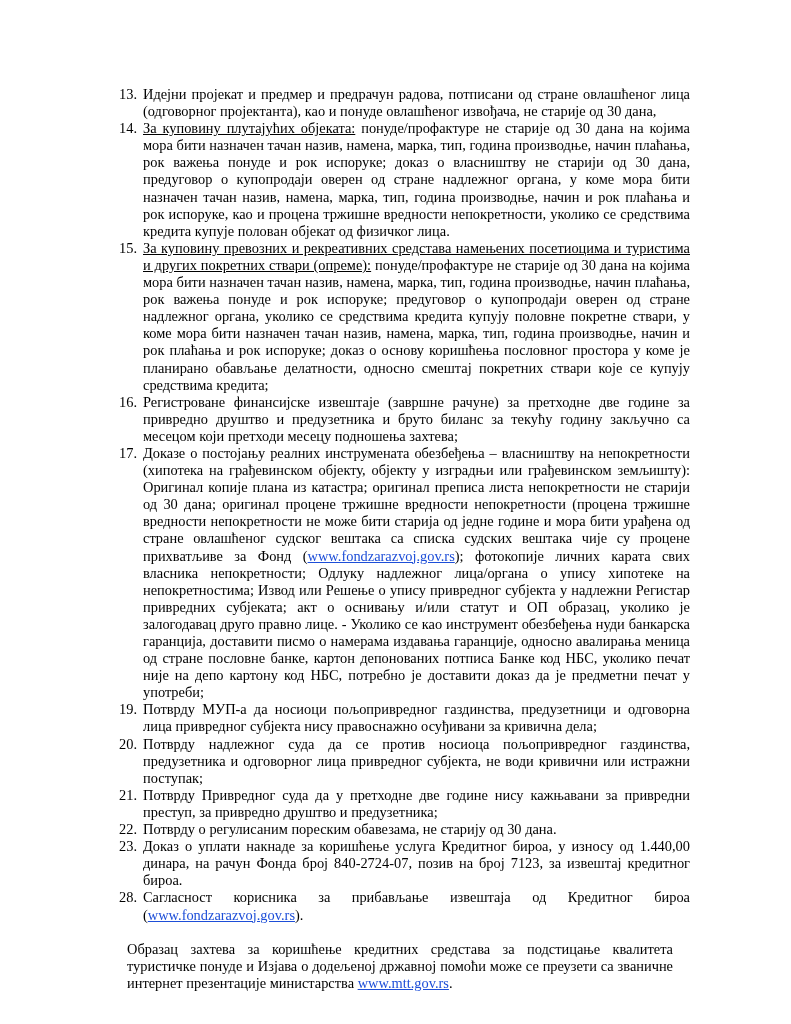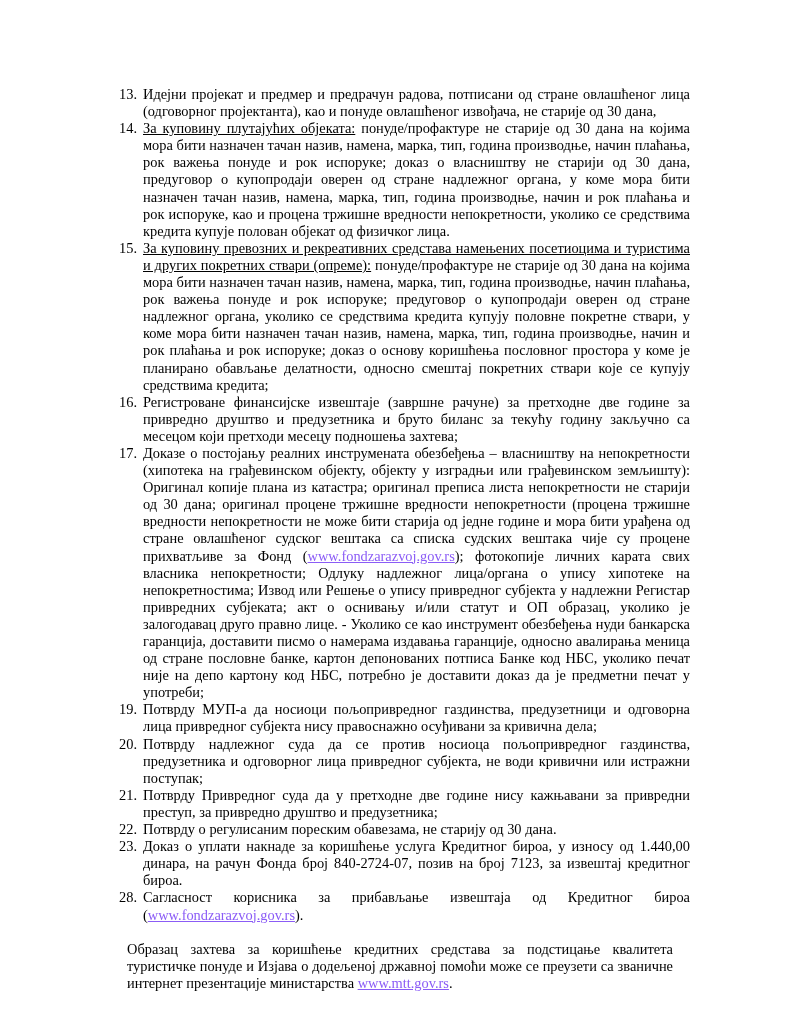--- a/index.html
+++ b/index.html
@@ -56,21 +56,21 @@
   }
   
   li.req-item.full-justify > .body {
     text-align-last: justify;
   }
   .u {
     text-decoration: underline;
   }
   .link {
     text-decoration: underline;
-    color: #8b5cf6;
+    color: #1d4ed8;
   }
   p.closing {
     margin: 17px;
     padding: 0;
     text-align: justify;
     text-justify: inter-word;
     font-size: 14.4px;
     line-height: 17.1px;
   }
   p.closing.last-line-left {

